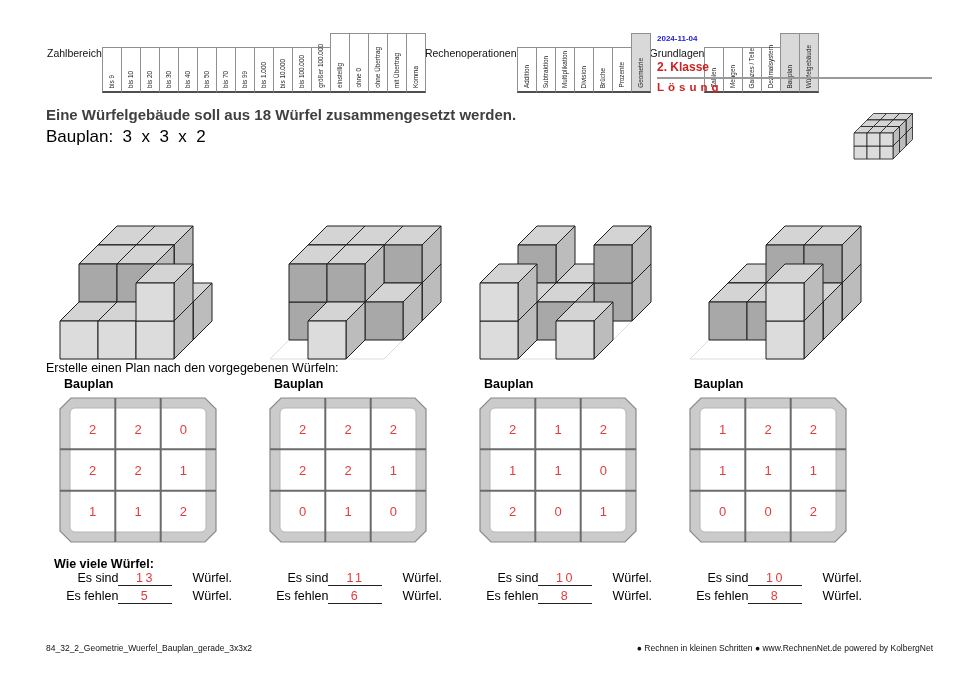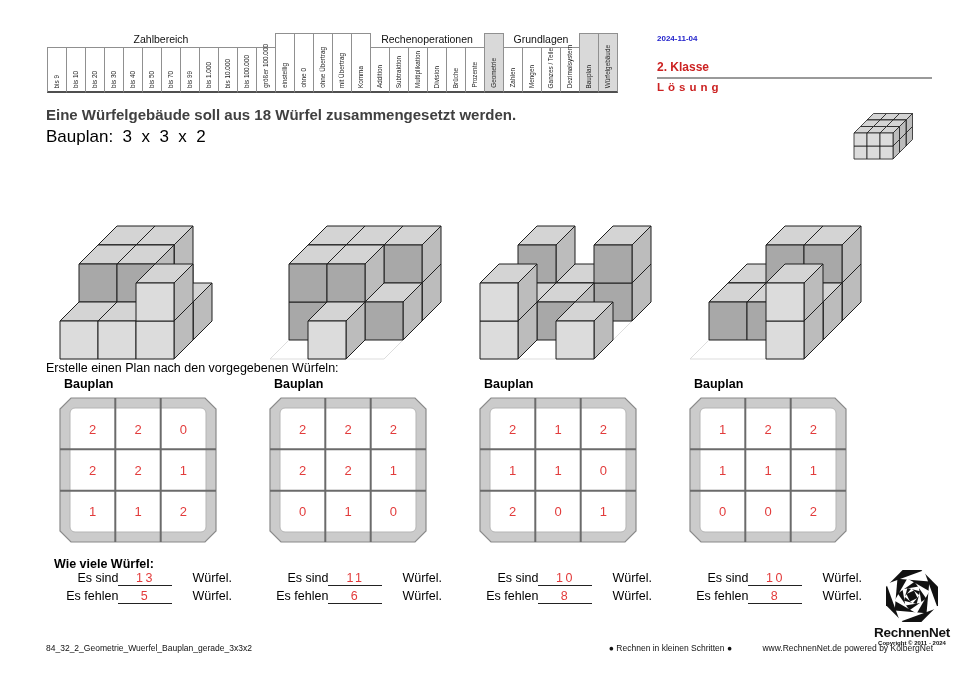--- a/index.html
+++ b/index.html
@@ -1,21 +1,21 @@
 <!DOCTYPE html>
 <html><head>
 <meta charset="utf-8">
 <style>
   html,body{margin:0;padding:0;background:#fff}
   #page{position:relative;width:963px;height:681px;background:#ffffff;
         font-family:"Liberation Sans",sans-serif;color:#000;overflow:hidden}
 
   
   #meta-table{position:absolute;left:47px;top:33px;display:flex;align-items:flex-end}
-  .mgroup{display:flex;flex-direction:column}
+  .mgroup{display:flex;}
   .gtitle{font-size:10.5px;height:14px;line-height:13px;text-align:center;color:#111;white-space:nowrap}
   .grow{display:flex}
   .mcell{position:relative;width:20px;height:46px;box-sizing:border-box;background:#fff;
          border:1px solid #909090;border-bottom:2px solid #4f4f4f;margin-right:-1px}
   .mcell.tall{height:60px}
   .mcell.hl{background:#d9d9d9}
   .vt{position:absolute;bottom:3px;left:50%;transform:translateX(-50%) rotate(180deg);
       writing-mode:vertical-rl;font-size:6.4px;line-height:1;white-space:nowrap;color:#222}
 
   
@@ -45,21 +45,21 @@
   .ansrow{display:flex;justify-content:flex-end;align-items:baseline;height:18px}
   .numbox{width:54px;text-align:center;border-bottom:1.5px solid #222;color:#e23b3b;letter-spacing:2.5px}
   .unit{margin-left:20px}
 
   
   #logo-block{position:absolute;left:866px;top:570px;width:92px;text-align:center}
   #logo-title{font-weight:bold;font-size:13.5px;margin-top:-1px;letter-spacing:-0.3px;color:#111}
   #logo-copy{font-weight:bold;font-size:6px;color:#111}
   #footer-left{position:absolute;left:46px;top:643px;font-size:8.5px;color:#111}
   #footer-right{position:absolute;right:30px;top:643px;font-size:8.5px;color:#111;text-align:right}
-  #footer-right .gap{margin-left:28px}
+  #footer-right .gap{}
 </style>
 </head>
 <body>
 
 <div id="page">
 
   <div id="meta-table">
       <div class="mgroup">
         <div class="gtitle">Zahlbereich</div>
         <div class="grow">
@@ -525,35 +525,20 @@
           <span class="unit">Würfel.</span>
         </div>
         <div class="ansrow">
           <span>Es fehlen</span>
           <span class="numbox">8</span>
           <span class="unit">Würfel.</span>
         </div>
       </div>
     </div>
 
-  <div id="logo-block">
-    <svg id="logo-spiral" width="52" height="52" viewBox="0 0 52 52">
-        <rect x="1" y="1" width="50" height="50" transform="rotate(45 26 26)" fill="#111111"></rect>
-        <rect x="6" y="6" width="40" height="40" transform="rotate(70 26 26)" fill="#ffffff"></rect>
-        <rect x="10" y="10" width="32" height="32" transform="rotate(95 26 26)" fill="#111111"></rect>
-        <rect x="13.2" y="13.2" width="25.6" height="25.6" transform="rotate(120 26 26)" fill="#ffffff"></rect>
-        <rect x="15.759999999999998" y="15.759999999999998" width="20.480000000000004" height="20.480000000000004" transform="rotate(145 26 26)" fill="#111111"></rect>
-        <rect x="17.808" y="17.808" width="16.384000000000004" height="16.384000000000004" transform="rotate(170 26 26)" fill="#ffffff"></rect>
-        <rect x="19.446399999999997" y="19.446399999999997" width="13.107200000000004" height="13.107200000000004" transform="rotate(195 26 26)" fill="#111111"></rect>
-        <rect x="20.757119999999997" y="20.757119999999997" width="10.485760000000004" height="10.485760000000004" transform="rotate(220 26 26)" fill="#ffffff"></rect>
-        <rect x="21.805695999999998" y="21.805695999999998" width="8.388608000000003" height="8.388608000000003" transform="rotate(245 26 26)" fill="#111111"></rect>
-      </svg>
-    <div id="logo-title">RechnenNet</div>
-    <div id="logo-copy">Copyright © 2011 - 2024</div>
-  </div>
 
   <div id="footer-left">84_32_2_Geometrie_Wuerfel_Bauplan_gerade_3x3x2</div>
   <div id="footer-right">
     <span>● Rechnen in kleinen Schritten ●</span>
     <span class="gap">www.RechnenNet.de powered by KolbergNet</span>
   </div>
 
 </div>
 
 </body></html>

